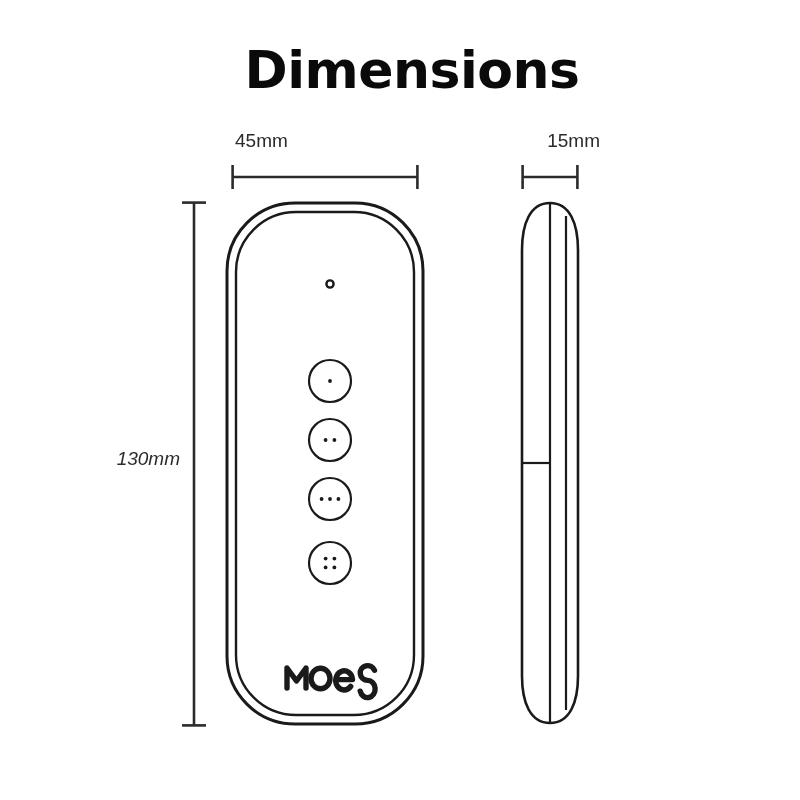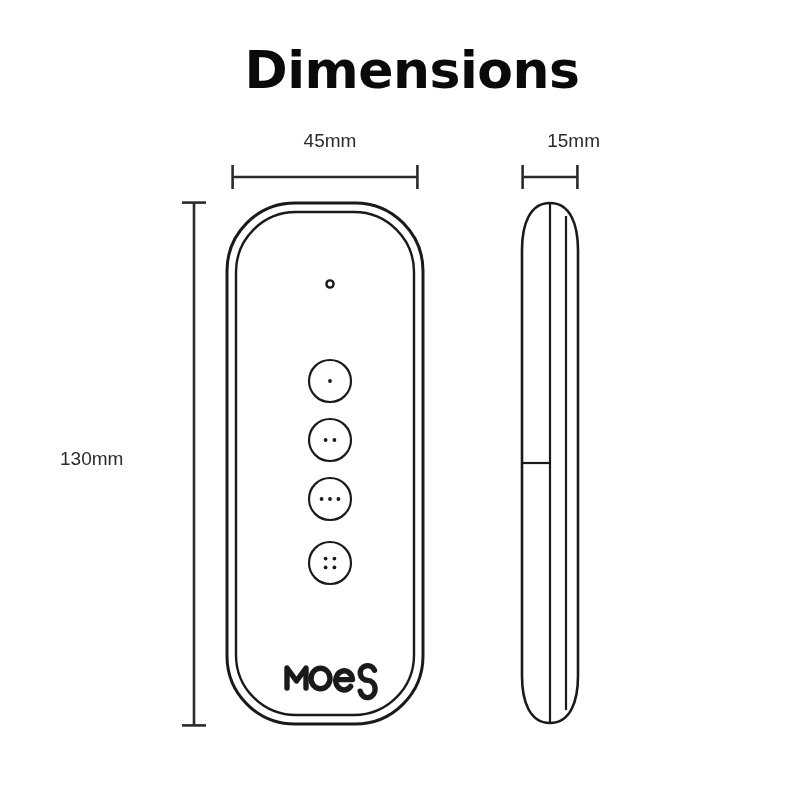--- a/index.html
+++ b/index.html
@@ -47,33 +47,34 @@
     font-size: 19px;
     font-weight: 400;
     color: #2b2b2b;
     white-space: nowrap;
     line-height: 1;
   }
   #label-width-front {
     left: 235px;
     top: 131px;
     width: 190px;
-    text-align: center;
+    text-align: left;
   }
   #label-width-side {
     left: 500px;
     top: 131px;
     width: 100px;
     text-align: right;
   }
   #label-height {
-    left: 60px;
+    left: 70px;
     top: 449px;
     width: 110px;
-    text-align: left;
+    text-align: right;
+    font-style: italic;
   }
 
   
   #diagram-svg {
     position: absolute;
     left: 0;
     top: 0;
     width: 800px;
     height: 800px;
     display: block;

